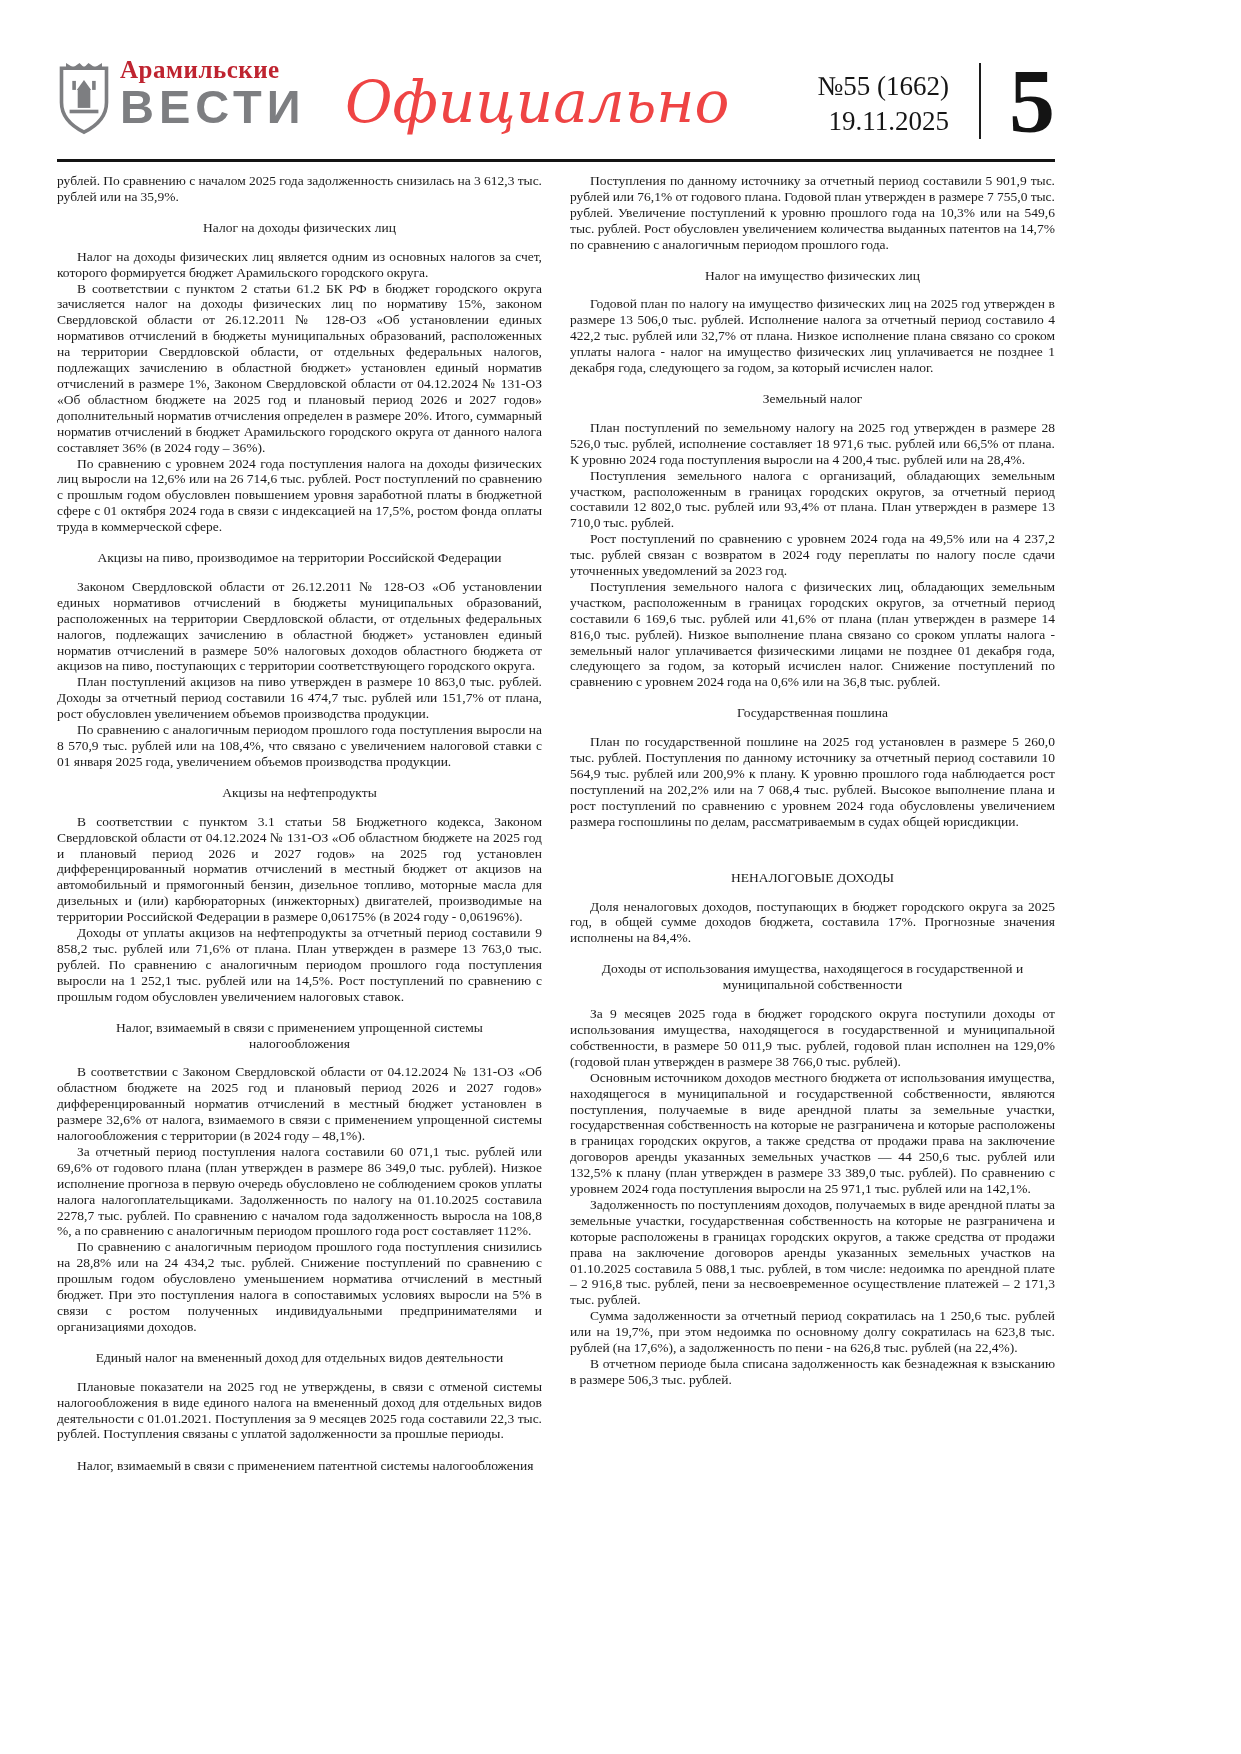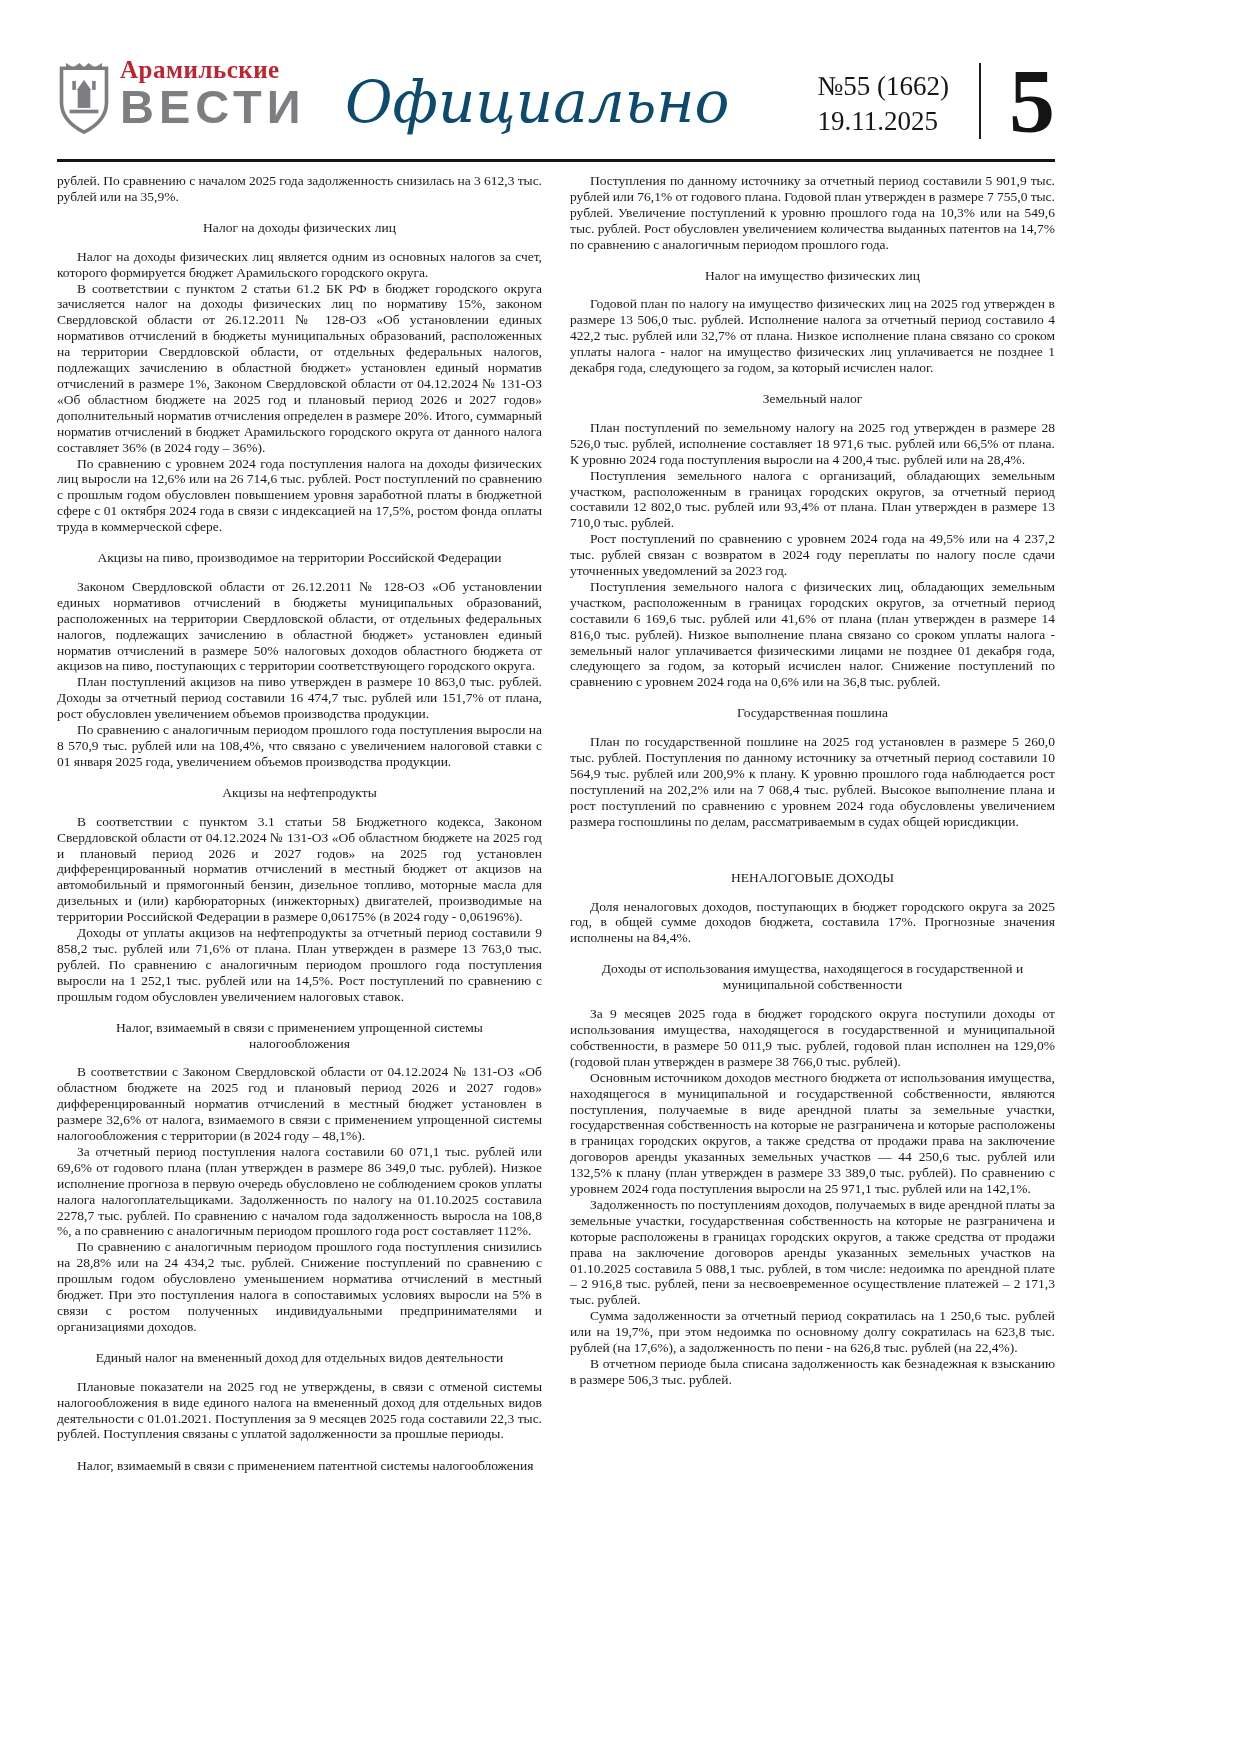--- a/index.html
+++ b/index.html
@@ -43,26 +43,26 @@
     letter-spacing: 5px;
     line-height: 1.02;
     font-family: "Liberation Sans", sans-serif;
   }
   .section-title {
     font-family: "DejaVu Serif", serif;
     font-style: italic;
     font-size: 58px;
     line-height: 90px;
     margin-left: 26px;
-    color: #0c4a6e;
+    color: #ef4444;
     white-space: nowrap;
   }
   .issue-block {
     margin-left: auto;
-    text-align: left;
+    text-align: right;
     font-size: 27px;
     line-height: 1.3;
     margin-top: 12px;
     color: #161616;
     white-space: nowrap;
   }
   .v-divider {
     width: 2px;
     background: #1c1c1c;
     height: 76px;

